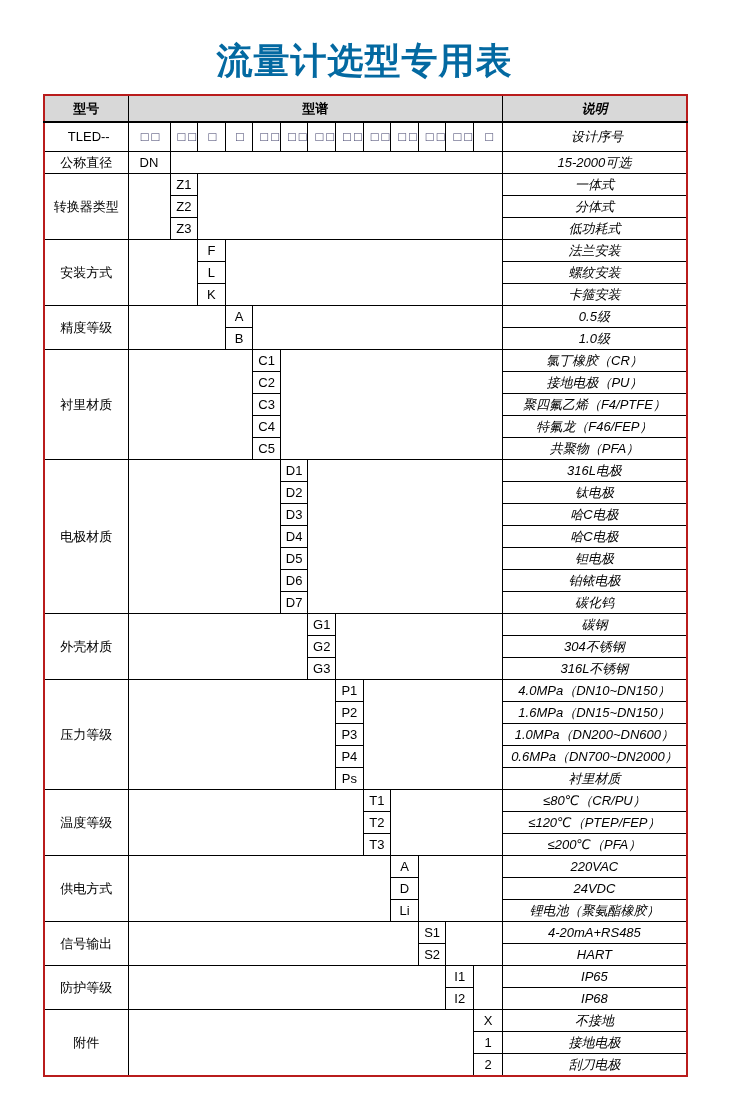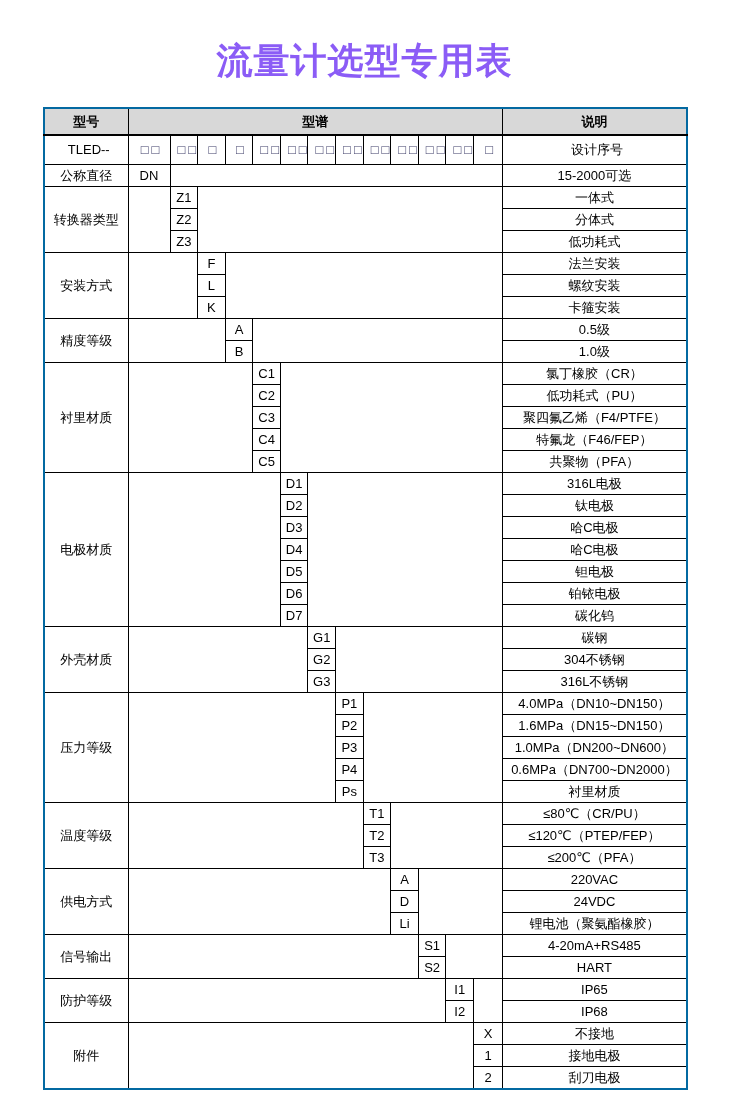--- a/index.html
+++ b/index.html
@@ -6,30 +6,30 @@
   body {
     width: 738px; height: 1093px;
     font-family: "Liberation Sans", "DejaVu Sans", sans-serif;
     color: #000;
   }
   .page { width: 738px; height: 1093px; overflow: hidden; background: #fff; }
   .content { padding-left: 43px; padding-top: 38px; width: 643px; }
   .title {
     margin: 0; width: 643px;
     text-align: center;
-    font-size: 36px; font-weight: bold; color: #8b5cf6;
+    font-size: 36px; font-weight: bold; color: #0369a1;
     letter-spacing: 1px;
     line-height: 1.25;
   }
   table.sel {
-    margin-top: 24px;
+    margin-top: 11px;
     border-collapse: collapse;
     table-layout: fixed;
     width: 643px;
-    border: 2px solid #0369a1;
+    border: 2px solid #b91c1c;
   }
   table.sel td, table.sel th {
     border: 1px solid #000;
     padding: 0 2px;
     height: 21px;
     font-size: 13px;
     font-weight: normal;
     text-align: center;
     vertical-align: middle;
     line-height: 1.05;
@@ -40,21 +40,21 @@
     background: #d8d8d8;
     font-weight: bold;
     height: 25px;
     border-bottom: 2px solid #000;
   }
   tr.model-row td { height: 28px; padding-left: 7px; }
   td.lbl {
     font-weight: bold;
     border-right: 2px solid #000;
   }
-  .descb { border-left: 2px solid #000; }
+  .descb { border-left: 2px solid #000; font-style: italic; }
   td.boxcell {
     color: #3a3a66;
     font-size: 11px;
     letter-spacing: 3px;
     padding: 0 0 0 3px;
   }
   td.bold { font-weight: bold; }
   td.code { font-weight: normal; }
 </style>
 </head>
@@ -156,21 +156,21 @@
           </tr>
           <tr>
             <td class="lbl" rowspan="5">衬里材质</td>
             <td colspan="4" rowspan="5"></td>
             <td class="code">C1</td>
             <td colspan="8" rowspan="5"></td>
             <td class="desc descb">氯丁橡胶（CR）</td>
           </tr>
           <tr>
             <td class="code">C2</td>
-            <td class="desc descb">低功耗式（PU）</td>
+            <td class="desc descb">接地电极（PU）</td>
           </tr>
           <tr>
             <td class="code">C3</td>
             <td class="desc descb">聚四氟乙烯（F4/PTFE）</td>
           </tr>
           <tr>
             <td class="code">C4</td>
             <td class="desc descb">特氟龙（F46/FEP）</td>
           </tr>
           <tr>

